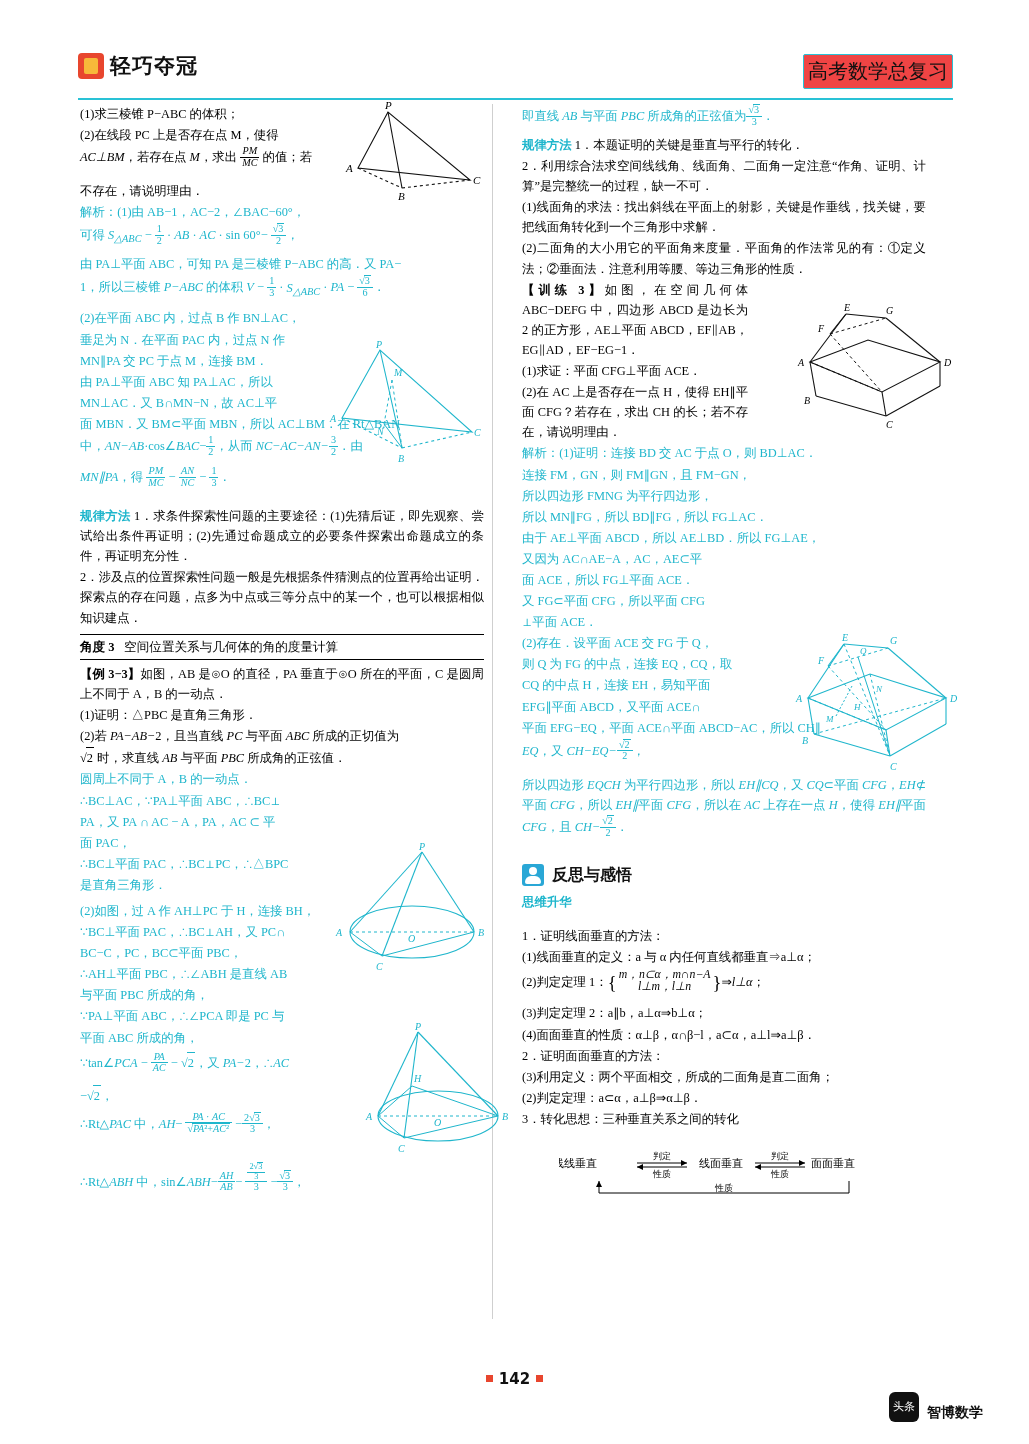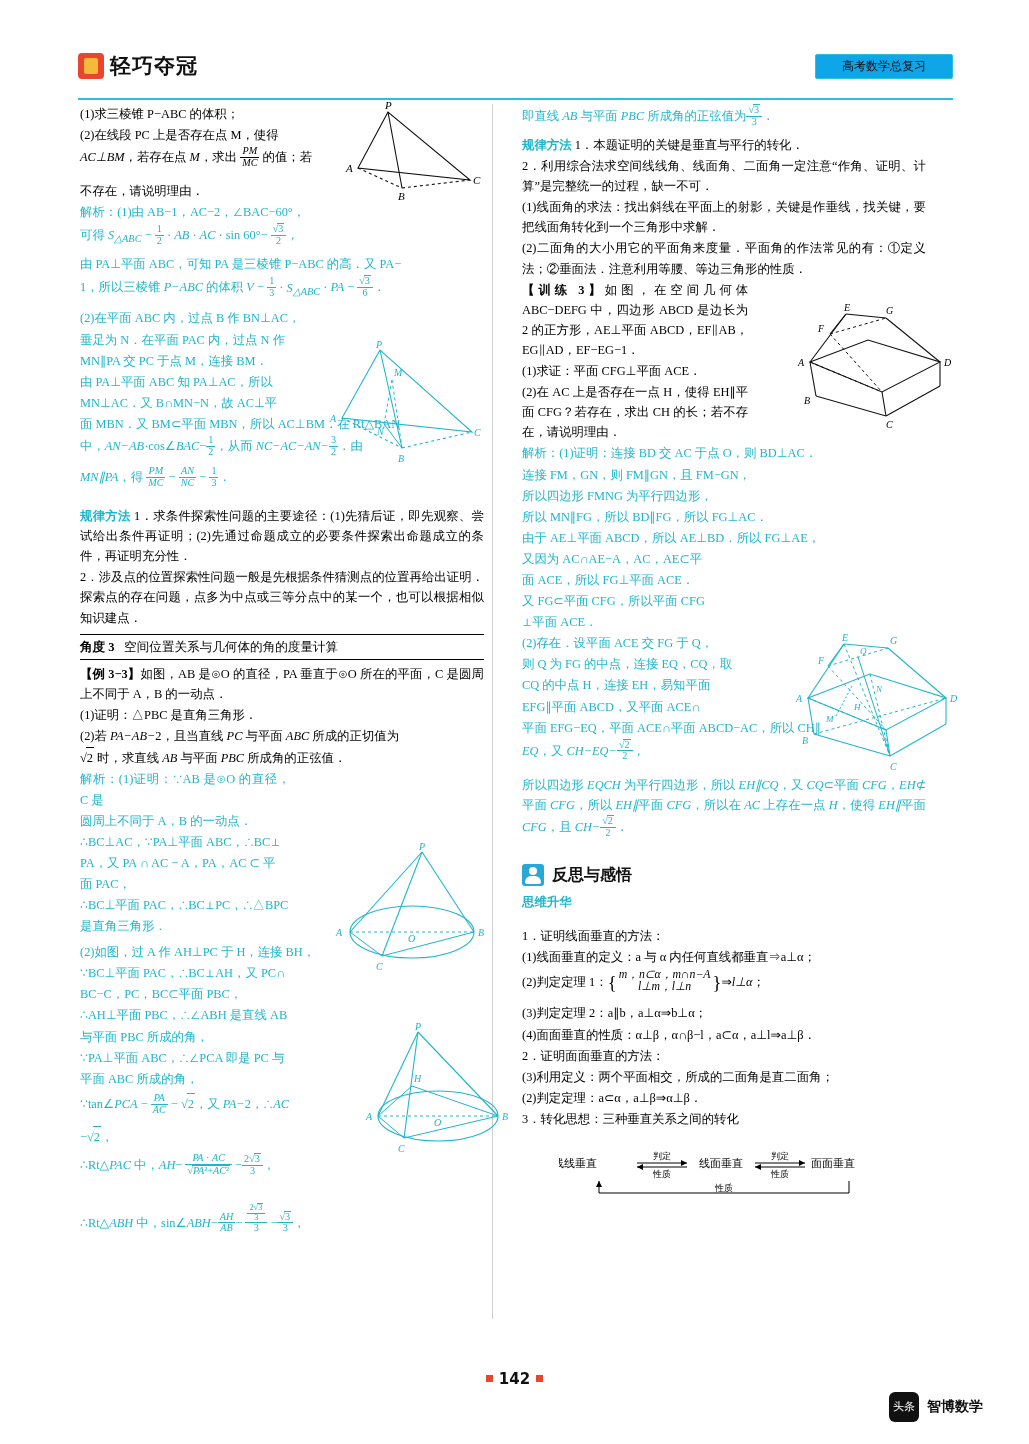--- a/index.html
+++ b/index.html
@@ -31,23 +31,23 @@
     content:"";position:absolute;left:6px;top:5px;width:14px;height:16px;
     background:#f7b93a;border-radius:2px;
   }
   .brand-text{
     font-size:21px;font-weight:bold;letter-spacing:1px;color:#111;
     font-family:"DejaVu Sans", sans-serif;
   }
   .header-right{
     position:absolute;right:0;top:2px;
     border:1px solid #29c2d6;border-radius:2px;
-    padding:3px 26px;font-size:12px;color:#111;
+    padding:3px 4px;font-size:20px;color:#111;
     font-family:"DejaVu Sans", sans-serif;
-    background:#0ea5e9;
+    background:#ef4444;
   }
   
   .col{
     position:absolute;top:104px;width:404px;
     font-size:12.4px;line-height:1.62;
     text-align:justify;
   }
   .col-left{left:80px;}
   .col-right{left:522px;}
   .divider{
@@ -86,21 +86,21 @@
   
   .fig{position:absolute;}
   .fig svg{display:block;}
   
   .footer{
     position:absolute;left:0;right:0;bottom:56px;text-align:center;
     font-size:15px;color:#111;font-family:"DejaVu Sans", sans-serif;font-weight:bold;
   }
   .footer .sq{display:inline-block;width:7px;height:7px;background:#e8462e;vertical-align:2px;margin:0 6px;}
   .watermark{
-    position:absolute;right:46px;bottom:22px;display:flex;align-items:center;gap:8px;
+    position:absolute;right:46px;bottom:22px;display:flex;align-items:flex-end;gap:8px;
     font-family:"DejaVu Sans", sans-serif;
   }
   .wm-logo{
     width:30px;height:30px;border-radius:6px;background:#111;color:#fff;
     font-size:11px;display:flex;align-items:center;justify-content:center;line-height:1.05;text-align:center;
   }
   .wm-text{font-size:14px;font-weight:bold;color:#111;}
   .flow{
     margin:8px auto 0 auto;width:330px;position:relative;height:66px;
     font-size:11px;font-family:"DejaVu Sans", sans-serif;
@@ -165,21 +165,20 @@
 
     <p>
       <b>【例 3−3】</b><span>如图，AB 是⊙O 的直径，PA 垂直于⊙O 所在的平面，C 是圆周上不同于 A，B 的一动点．</span>
     </p>
     <p>(1)证明：△PBC 是直角三角形．</p>
     <p>
       (2)若 <span class="math">PA−AB−</span>2，且当直线 <span class="math">PC</span> 与平面 <span class="math">ABC</span> 所成的正切值为
     </p>
     <p>√<span class="sqrt">2</span> 时，求直线 <span class="math">AB</span> 与平面 <span class="math">PBC</span> 所成角的正弦值．</p>
 
-    <p class="blue" style="width:52%;">解析：(1)证明：∵AB 是⊙O 的直径，C 是</p>
     <p class="blue" style="width:52%;">圆周上不同于 A，B 的一动点．</p>
     <p class="blue" style="width:52%;">∴BC⊥AC，∵PA⊥平面 ABC，∴BC⊥</p>
     <p class="blue" style="width:52%;">PA，又 PA ∩ AC − A，PA，AC ⊂ 平</p>
     <p class="blue" style="width:52%;">面 PAC，</p>
     <p class="blue" style="width:52%;">∴BC⊥平面 PAC，∴BC⊥PC，∴△BPC</p>
     <p class="blue" style="width:52%;">是直角三角形．</p>
 
     <p class="blue" style="margin-top:6px;">(2)如图，过 A 作 AH⊥PC 于 H，连接 BH，</p>
     <p class="blue" style="width:52%;">∵BC⊥平面 PAC，∴BC⊥AH，又 PC∩</p>
     <p class="blue" style="width:52%;">BC−C，PC，BC⊂平面 PBC，</p>

